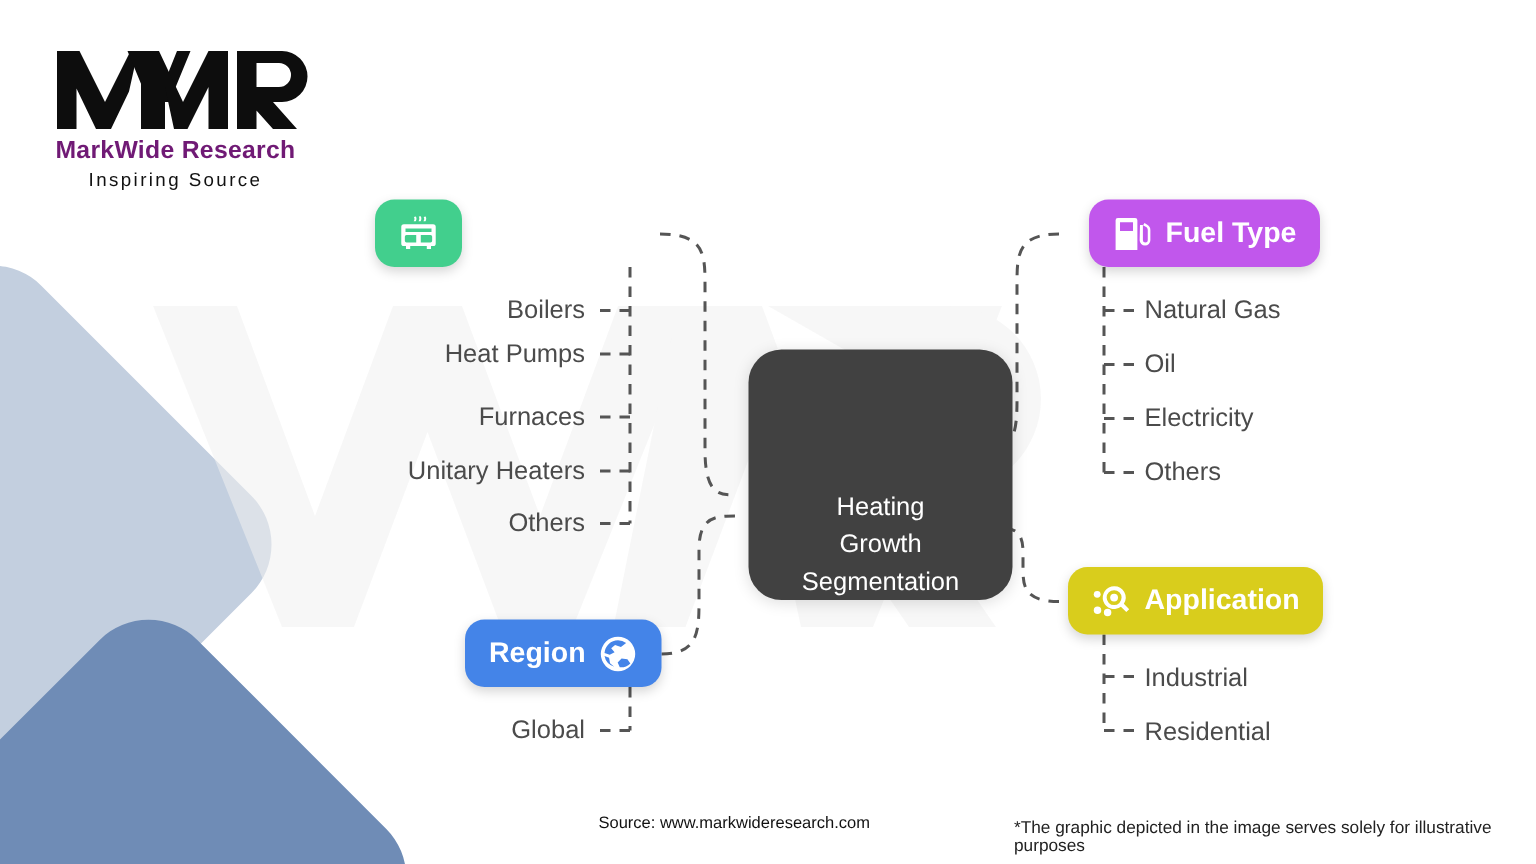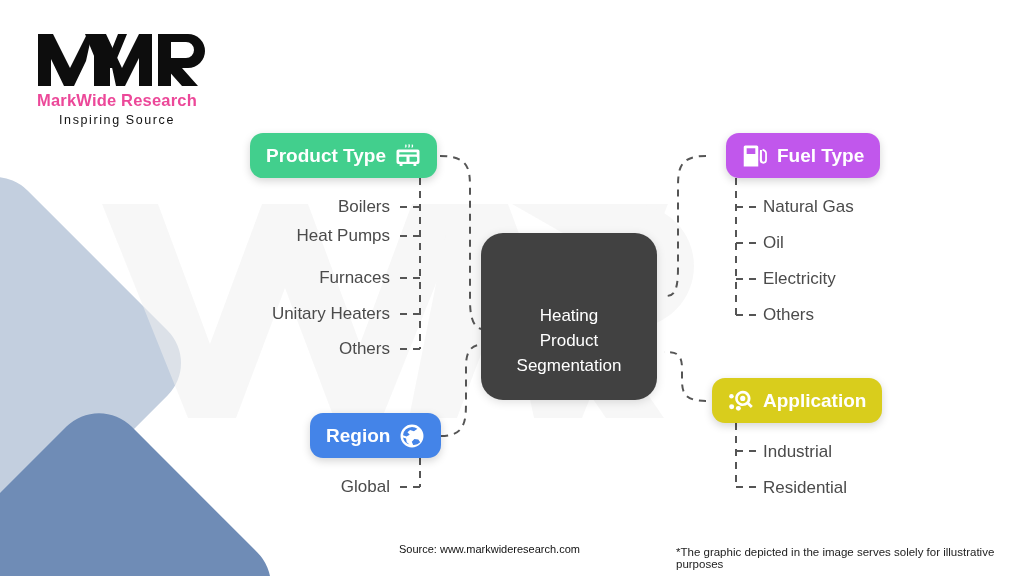--- a/index.html
+++ b/index.html
@@ -22,44 +22,44 @@
   }
   .watermark{
     position:absolute;left:92px;top:196px;width:640px;height:230px;
     opacity:.55;pointer-events:none;
   }
 
   
   .logo{position:absolute;left:22px;top:28px;width:190px;height:100px;}
   .logo-mark{display:block;}
   .logo-name{
-    font-size:16.5px;font-weight:bold;color:#ec4899;letter-spacing:.2px;
+    font-size:16.5px;font-weight:bold;color:#701a75;letter-spacing:.2px;
     text-align:center;margin-top:1px;
   }
   .logo-tag{
     font-size:12.5px;color:#111;text-align:center;margin-top:3px;
     letter-spacing:1.6px;
   }
 
   
   .title{
     position:absolute;left:0;right:0;top:54px;text-align:center;
     font-size:22.5px;font-weight:bold;color:#4a4a4a;letter-spacing:.1px;
   }
 
   
   .wires{position:absolute;left:0;top:0;width:1024px;height:576px;}
 
   
   .center-node{
-    position:absolute;left:481px;top:233px;width:176px;height:167px;
+    position:absolute;left:499px;top:233px;width:176px;height:167px;
     background:#414141;border-radius:22px;
     box-shadow:0 2px 10px rgba(0,0,0,.13);
     display:flex;align-items:flex-end;justify-content:center;
-    padding-bottom:22px;box-sizing:border-box;
+    box-sizing:border-box;
   }
   .center-label{
     color:#fff;font-size:17px;line-height:25px;text-align:center;font-weight:400;
   }
 
   
   .badge{
     position:absolute;display:flex;align-items:center;gap:9px;
     height:45px;border-radius:13px;padding:0 16px;box-sizing:border-box;
     box-shadow:0 3px 8px rgba(0,0,0,.17);
@@ -147,27 +147,26 @@
       <path d="M706 401 C 682 401 682 390 682 378 L682 368 C682 352 674 352 664 352"></path>
 
       <path d="M736 423 L736 488"></path>
       <path d="M736 451 L758 451 M736 487 L758 487"></path>
     </g>
   </svg>
 
   <div class="center-node">
     <div class="center-label">
       <span>Heating</span><br>
-      <span>Product</span><br>
+      <span>Growth</span><br>
       <span>Segmentation</span>
     </div>
   </div>
 
   <div class="badge" id="badge-product">
-    <span class="badge-label">Product Type</span>
     <svg class="badge-icon" viewBox="0 0 24 24">
       <g fill="#ffffff">
         <path d="M9.2 1.6 c.5 1 .4 1.7-.2 2.6 h1.3 c.6-1 .6-1.9.1-2.9z"></path>
         <path d="M12.2 1.3 c.5 1.1.4 1.9-.2 2.9 h1.3 c.6-1.1.6-2.1.1-3.1z"></path>
         <path d="M15.2 1.6 c.5 1 .4 1.7-.2 2.6 h1.3 c.6-1 .6-1.9.1-2.9z"></path>
         <path d="M3 6 h18 a1.6 1.6 0 0 1 1.6 1.6 v10.2 a1.6 1.6 0 0 1-1.6 1.6 h-1.3 v1.8 h-2.6 v-1.8 H6.9 v1.8 H4.3 v-1.8 H3 A1.6 1.6 0 0 1 1.4 17.8 V7.6 A1.6 1.6 0 0 1 3 6 z m1 2.6 v2.1 h16 V8.6 z m.6 4 a1 1 0 0 0-1 1 v2.6 a1 1 0 0 0 1 1 h6 v-4.6 z m8.8 0 v4.6 h6 a1 1 0 0 0 1-1 v-2.6 a1 1 0 0 0-1-1 z"></path>
       </g>
     </svg>
   </div>
 

